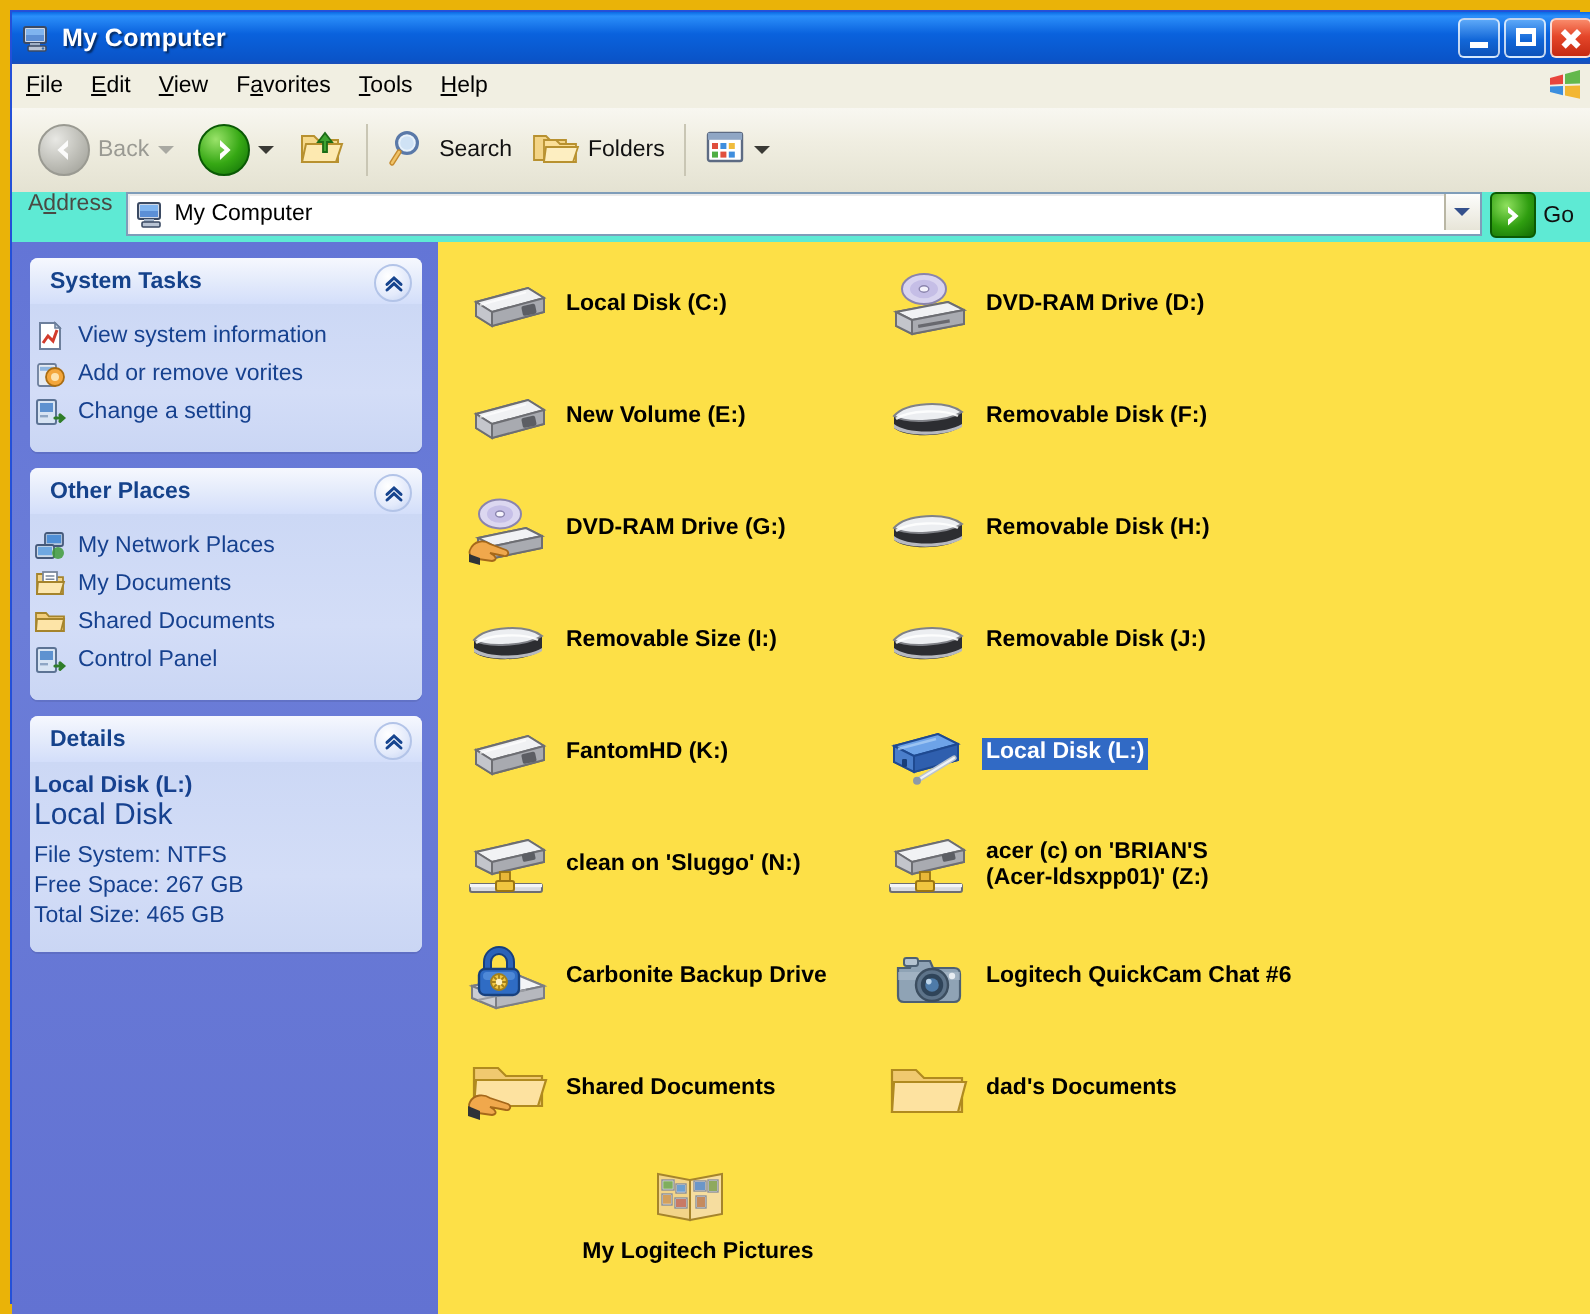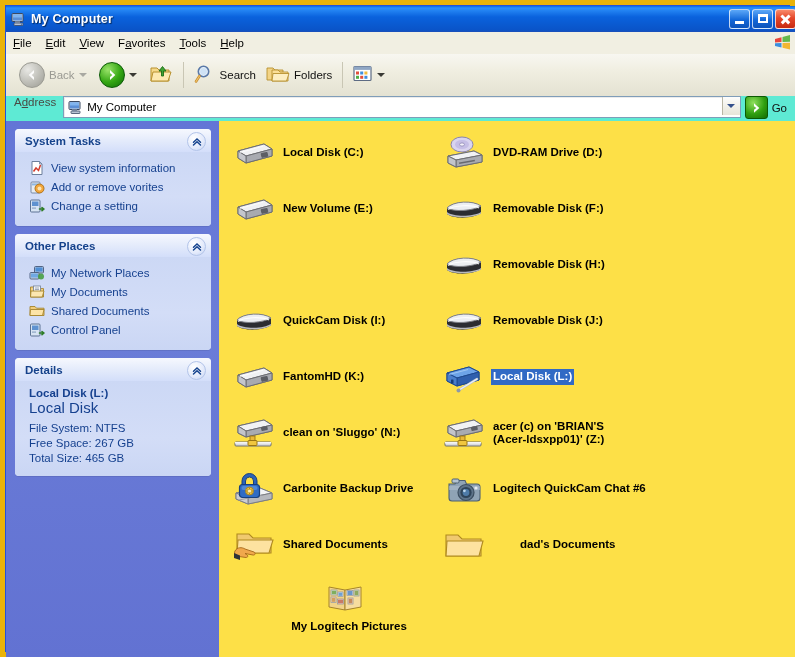--- a/index.html
+++ b/index.html
@@ -140,21 +140,21 @@
   }
   .panel-hd .t{font-weight:bold;font-size:11.5px;color:#15428b;}
   .chev{
     position:absolute;right:5px;top:3px;width:17px;height:17px;border-radius:50%;
     background:radial-gradient(circle at 35% 30%,#ffffff,#e3eafb 60%,#c3d2f2);
     border:1px solid #b3c4e8;
     display:flex;align-items:center;justify-content:center;
   }
   .chev svg{display:block;}
   .panel-bd{
-    padding:6px 6px 9px 14px;
+    padding:6px 6px 9px 2px;
     background:linear-gradient(to bottom,#ccd8f5 0%,#d3ddf7 60%,#cad6f4 100%);
   }
   .prow{
     display:flex;align-items:center;margin:2px 0 3px 0;cursor:default;
   }
   .prow .pi{width:16px;height:16px;margin-right:6px;flex:none;position:relative;}
   .prow .pl{font-size:11.5px;color:#16418f;}
 
   .det-line{font-size:11.5px;color:#16418f;margin:3px 0;}
   .det-title{font-size:11.5px;color:#16418f;font-weight:bold;margin-bottom:0px;}
@@ -490,37 +490,50 @@
           </div>
           <div class="item" style="left: 224px; top: 64px;">
             <span class="ic"><svg id="ic-removable-disk-icon" width="42" height="42" viewBox="0 0 42 42">
     <path d="M4 20 C10 13, 30 12, 38 18 L38 25 C30 31, 10 31, 4 26 Z" fill="#2c2d31"></path>
     <path d="M4 20 C10 13, 30 12, 38 18 C30 23, 10 24, 4 20 Z" fill="#eceef1" stroke="#808288" stroke-width="1"></path>
     <path d="M5 21.5 C11 17, 29 16.5, 36 20" stroke="#ffffff" stroke-width="1.2" opacity=".85" fill="none"></path>
     <path d="M4 24 C10 29, 30 29, 38 24 L38 25.5 C30 30.5, 10 30.5, 4 26 Z" fill="#b7b9bf"></path>
   </svg></span>
             <span class="nm">Removable Disk (F:)</span>
           </div>
+          <div class="item" style="left: 14px; top: 120px;">
+            <span class="ic"><svg id="ic-dvd-ram-hand-icon" width="42" height="42" viewBox="0 0 42 42">
+    <ellipse cx="17" cy="13" rx="10.5" ry="7.2" fill="#dcd7f0" stroke="#8a84ad" stroke-width="1"></ellipse>
+    <ellipse cx="17" cy="13" rx="6.5" ry="4.4" fill="#c6bfe7"></ellipse>
+    <ellipse cx="17" cy="13" rx="2.2" ry="1.5" fill="#f6f4fc" stroke="#8a84ad" stroke-width=".7"></ellipse>
+    <path d="M6 25 L30 20 L38 24 L38 30 L14 35 L6 31 Z" fill="#d5d6da" stroke="#6d6e73" stroke-width="1"></path>
+    <path d="M6 25 L30 20 L38 24 L14 29 Z" fill="#f1f2f4" stroke="#6d6e73" stroke-width="1"></path>
+    <path d="M14 29 L38 24 L38 30 L14 35 Z" fill="#a9abb1" stroke="#6d6e73" stroke-width="1"></path>
+    <path d="M2 31 C4 26, 9 26, 12 28 L20 31 C22 32, 21 34.5, 19 34 L12 32.5 C15 34, 16 36, 13 36.5 L6 35.5 C3 35, 1 33.5, 2 31 Z" fill="#f0a84c" stroke="#a5681a" stroke-width=".9"></path>
+    <path d="M1.5 33 L7 35 L7 38.5 L1.5 37 Z" fill="#2f3338"></path>
+  </svg></span>
+            <span class="nm">DVD-RAM Drive (G:)</span>
+          </div>
           <div class="item" style="left: 224px; top: 120px;">
             <span class="ic"><svg id="ic-removable-disk-icon" width="42" height="42" viewBox="0 0 42 42">
     <path d="M4 20 C10 13, 30 12, 38 18 L38 25 C30 31, 10 31, 4 26 Z" fill="#2c2d31"></path>
     <path d="M4 20 C10 13, 30 12, 38 18 C30 23, 10 24, 4 20 Z" fill="#eceef1" stroke="#808288" stroke-width="1"></path>
     <path d="M5 21.5 C11 17, 29 16.5, 36 20" stroke="#ffffff" stroke-width="1.2" opacity=".85" fill="none"></path>
     <path d="M4 24 C10 29, 30 29, 38 24 L38 25.5 C30 30.5, 10 30.5, 4 26 Z" fill="#b7b9bf"></path>
   </svg></span>
             <span class="nm">Removable Disk (H:)</span>
           </div>
           <div class="item" style="left: 14px; top: 176px;">
             <span class="ic"><svg id="ic-removable-disk-icon" width="42" height="42" viewBox="0 0 42 42">
     <path d="M4 20 C10 13, 30 12, 38 18 L38 25 C30 31, 10 31, 4 26 Z" fill="#2c2d31"></path>
     <path d="M4 20 C10 13, 30 12, 38 18 C30 23, 10 24, 4 20 Z" fill="#eceef1" stroke="#808288" stroke-width="1"></path>
     <path d="M5 21.5 C11 17, 29 16.5, 36 20" stroke="#ffffff" stroke-width="1.2" opacity=".85" fill="none"></path>
     <path d="M4 24 C10 29, 30 29, 38 24 L38 25.5 C30 30.5, 10 30.5, 4 26 Z" fill="#b7b9bf"></path>
   </svg></span>
-            <span class="nm">QuickCam Disk (I:)</span>
+            <span class="nm">Removable Size (I:)</span>
           </div>
           <div class="item" style="left: 224px; top: 176px;">
             <span class="ic"><svg id="ic-removable-disk-icon" width="42" height="42" viewBox="0 0 42 42">
     <path d="M4 20 C10 13, 30 12, 38 18 L38 25 C30 31, 10 31, 4 26 Z" fill="#2c2d31"></path>
     <path d="M4 20 C10 13, 30 12, 38 18 C30 23, 10 24, 4 20 Z" fill="#eceef1" stroke="#808288" stroke-width="1"></path>
     <path d="M5 21.5 C11 17, 29 16.5, 36 20" stroke="#ffffff" stroke-width="1.2" opacity=".85" fill="none"></path>
     <path d="M4 24 C10 29, 30 29, 38 24 L38 25.5 C30 30.5, 10 30.5, 4 26 Z" fill="#b7b9bf"></path>
   </svg></span>
             <span class="nm">Removable Disk (J:)</span>
           </div>
@@ -608,21 +621,21 @@
           </div>
           <div class="item" style="left: 14px; top: 400px;">
             <span class="ic"><svg id="ic-shared-folder-icon" width="42" height="42" viewBox="0 0 42 42">
     <path d="M4 10 L16 10 L20 14 L38 14 L38 29 L4 29 Z" fill="#f0c96f" stroke="#b08a1f" stroke-width="1.1"></path>
     <path d="M5 16 L40 16 L36 29 L4 29 Z" fill="#fde2a0" stroke="#b08a1f" stroke-width="1.1"></path>
     <path d="M2 27 C4 23, 9 23, 12 25 L21 28 C23 29, 22 31.5, 20 31 L12 29.5 C15 31, 16 33, 13 33.5 L6 32.5 C3 32, 0.5 30, 2 27 Z" fill="#f0a84c" stroke="#a5681a" stroke-width=".9"></path>
     <path d="M1 29 L7 31.5 L7 36 L1 34 Z" fill="#2f3338"></path>
   </svg></span>
             <span class="nm">Shared Documents</span>
           </div>
-          <div class="item" style="left: 224px; top: 400px; gap: 27px;">
+          <div class="item" style="left: 224px; top: 400px;">
             <span class="ic"><svg id="ic-folder-icon" width="42" height="42" viewBox="0 0 42 42">
     <path d="M3 11 L15 11 L19 15 L38 15 L38 32 L3 32 Z" fill="#f0c96f" stroke="#b08a1f" stroke-width="1.1"></path>
     <path d="M4 17 L40 17 L36 32 L3 32 Z" fill="#fde2a0" stroke="#b08a1f" stroke-width="1.1"></path>
   </svg></span>
             <span class="nm">dad's Documents</span>
           </div>
           <div class="item" style="left: 14px; top: 456px; flex-direction: column;">
             <span class="ic"><svg id="ic-pictures-folder-icon" width="42" height="42" viewBox="0 0 42 42">
     <path d="M4 10 L20 13 L20 33 L4 30 Z" fill="#f2d489" stroke="#a5842c" stroke-width="1"></path>
     <path d="M20 13 L36 10 L36 30 L20 33 Z" fill="#f6dd9f" stroke="#a5842c" stroke-width="1"></path>

